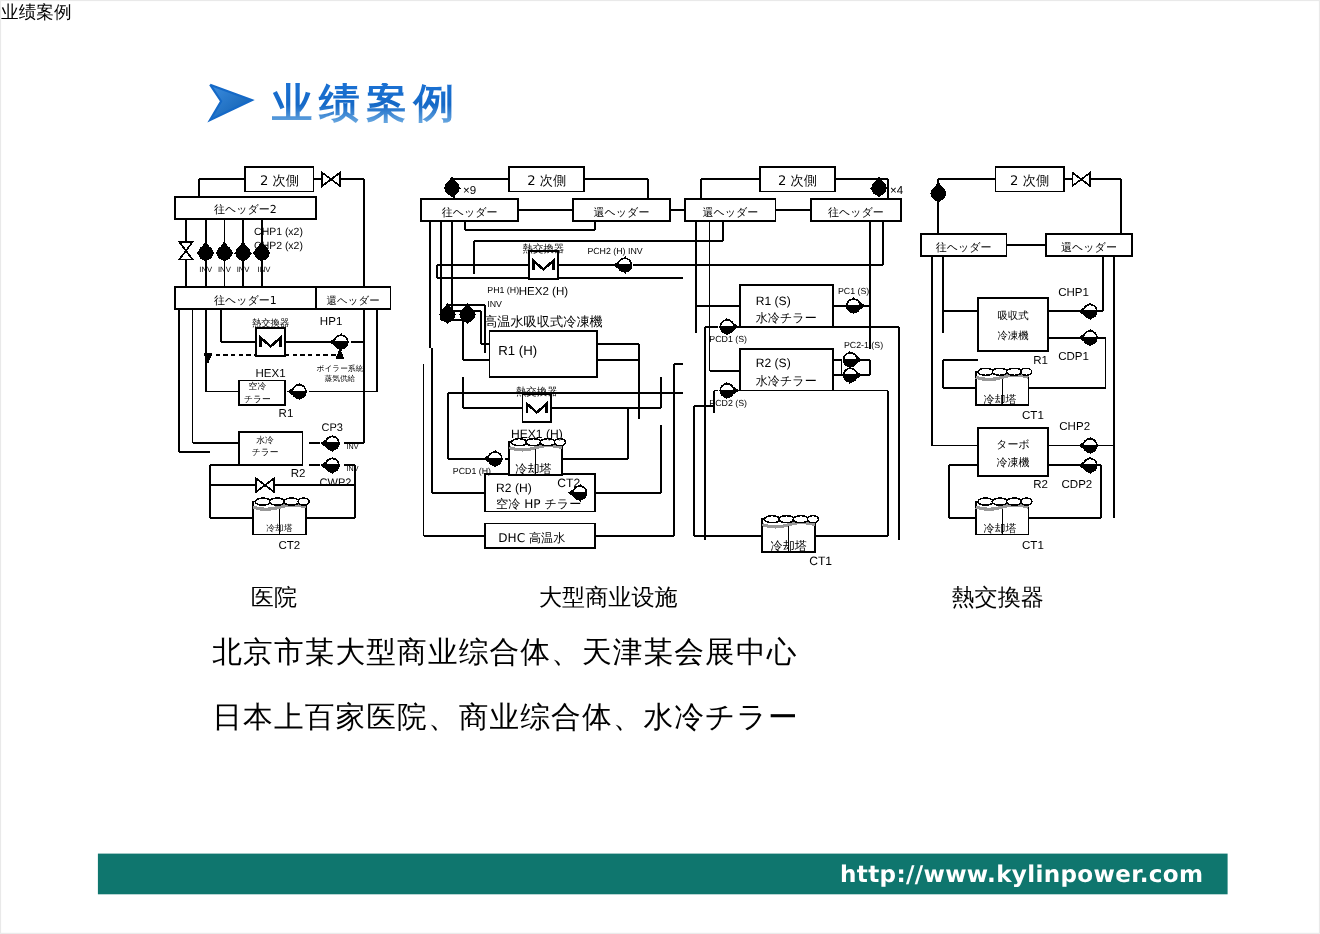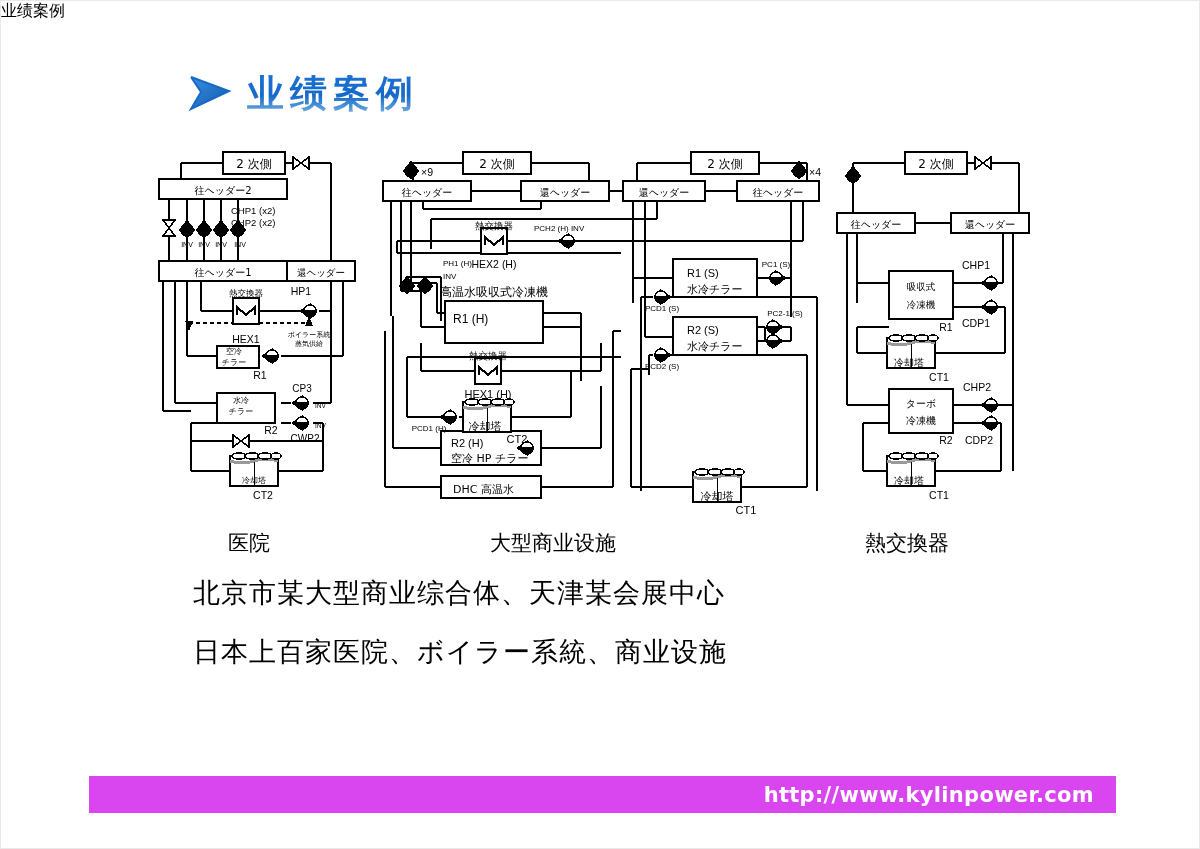--- a/index.html
+++ b/index.html
@@ -49,21 +49,21 @@
     position:absolute;left:192px;
     font-family:Liberation Serif, serif;
     font-size:27px;color:#000;letter-spacing:1px;white-space:nowrap;
   }
   #body-line-1{top:574px;}
   #body-line-2{top:633px;}
 
   
   #footer-bar{
     position:absolute;left:88px;top:775px;width:1027px;height:37px;
-    background:#d946ef;
+    background:#0f766e;
   }
   #footer-url{
     position:absolute;right:22px;top:50%;transform:translateY(-50%);
     color:#ffffff;font-size:21px;font-weight:bold;
     font-family:"DejaVu Sans","Liberation Sans",sans-serif;
     letter-spacing:.3px;
   }
 
   
   .jp  {font-family:"DejaVu Sans","Liberation Sans",sans-serif;fill:#000;}
@@ -509,17 +509,17 @@
     <text class="lbl" x="938" y="368" font-size="10.5" text-anchor="middle">CT1</text>
   </g>
 </svg>
 </div>
 
 <div class="caption" id="cap-hospital">医院</div>
 <div class="caption" id="cap-mall">大型商业设施</div>
 <div class="caption" id="cap-commercial">熱交換器</div>
 
 <div class="bodyline" id="body-line-1">北京市某大型商业综合体、天津某会展中心</div>
-<div class="bodyline" id="body-line-2">日本上百家医院、ボイラー系統、商业设施</div>
+<div class="bodyline" id="body-line-2">日本上百家医院、商业综合体、水冷チラー</div>
 
 <div id="footer-bar">
   <span id="footer-url">http://www.kylinpower.com</span>
 </div>
 
 </body></html>

